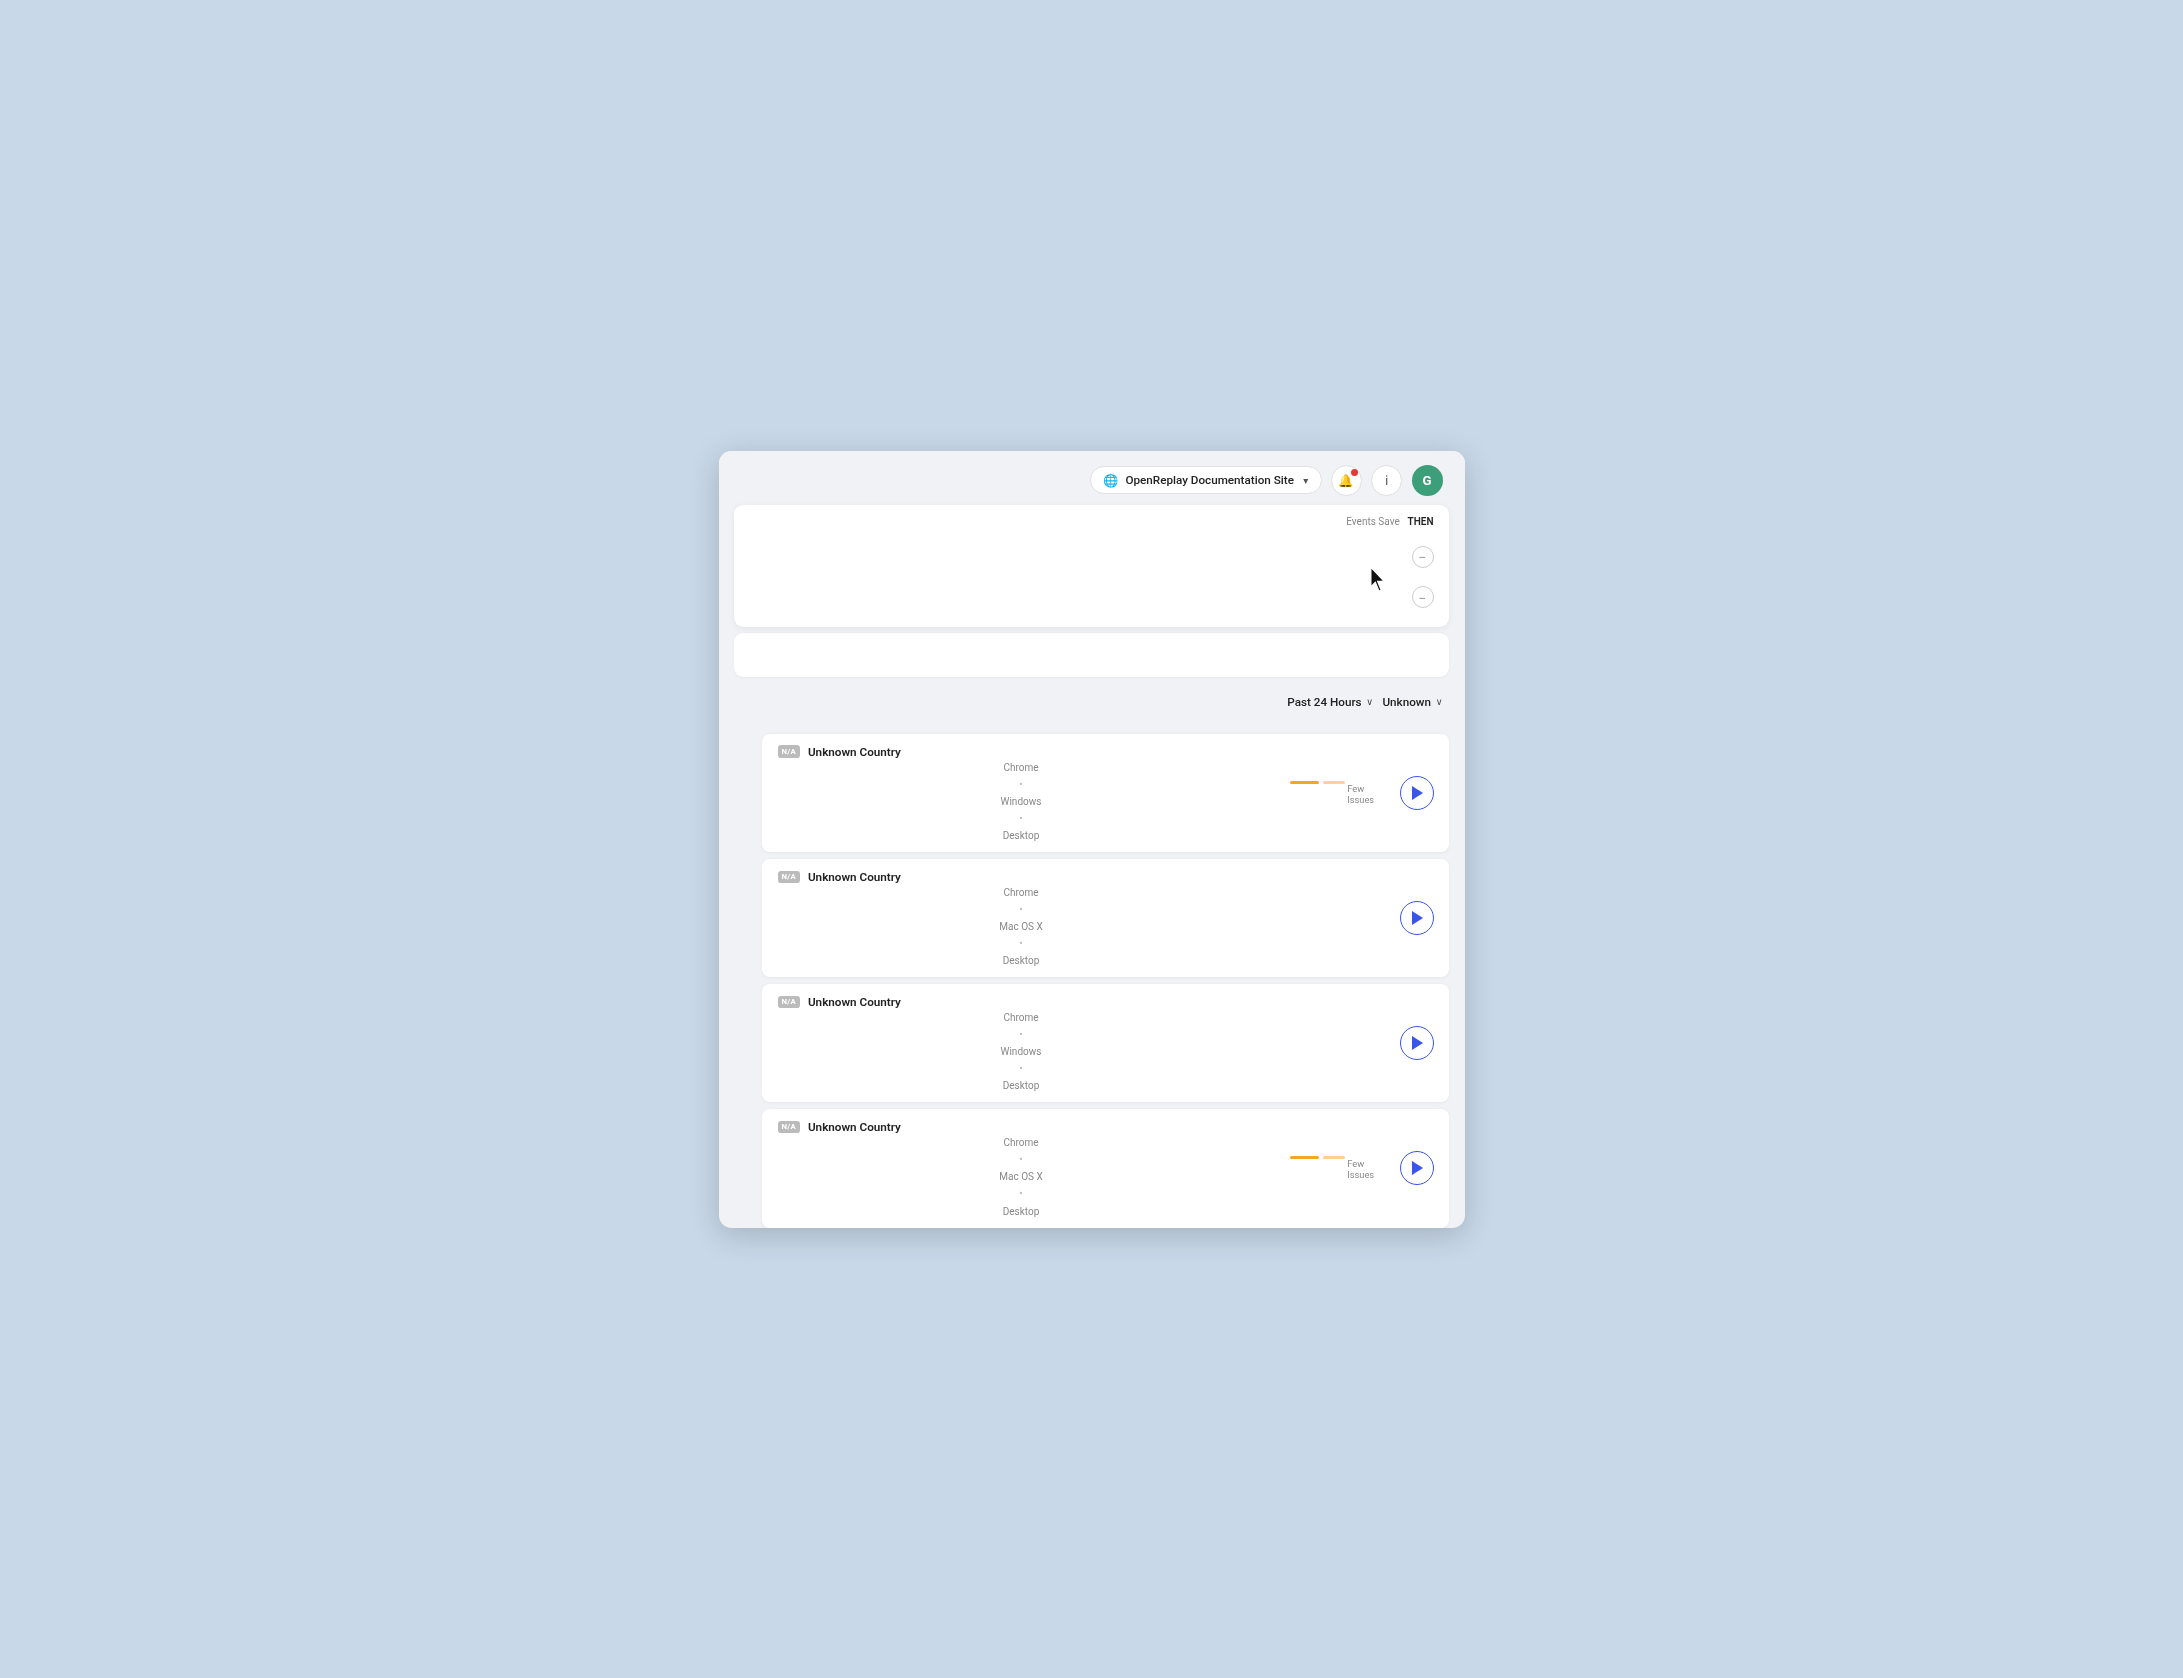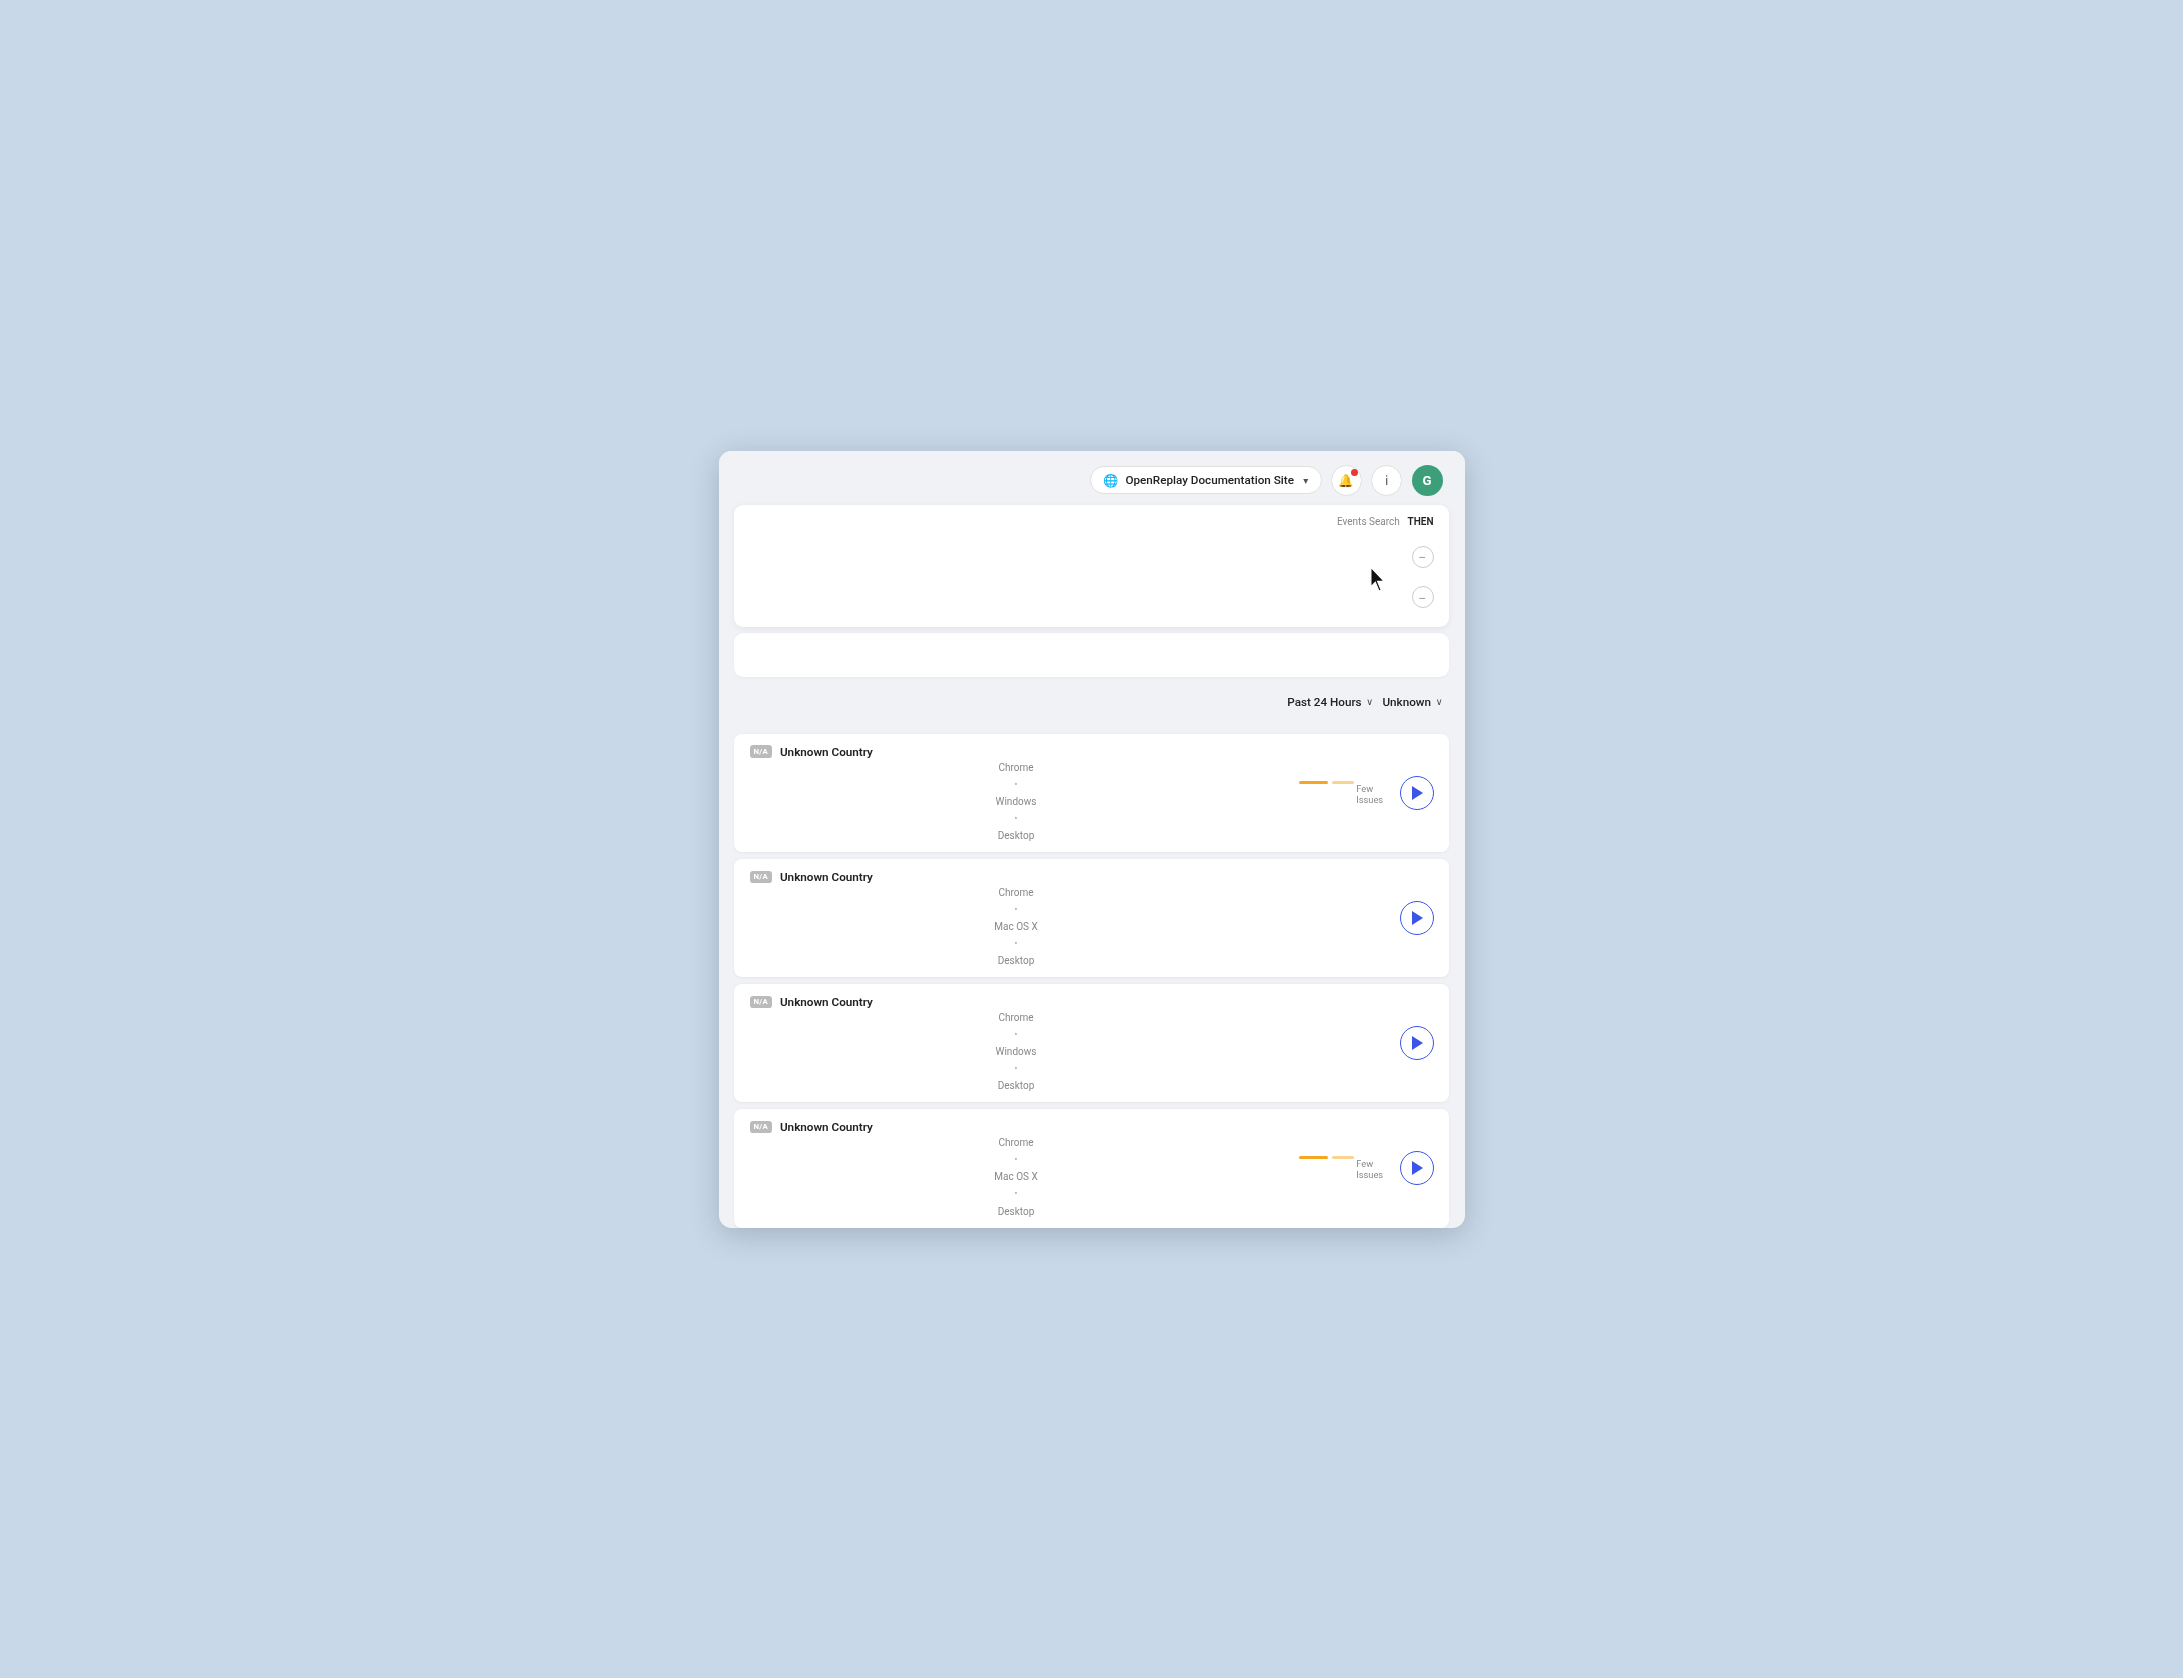--- a/index.html
+++ b/index.html
@@ -214,22 +214,23 @@
       padding: 0 15.5px;
       flex: 1;
     }
     .session-item {
       background: #fff;
       border-radius: 7.8px;
       padding: 11px 15.5px;
       margin-bottom: 6.2px;
       display: flex;
       align-items: center;
-      gap: 16px;
+      gap: 25px;
       box-shadow: 0 0.8px 3.1px rgba(0,0,0,0.05);
+      margin-left: 28px;
     }
     .session-info {
       flex: 1;
       display: flex;
       flex-direction: column;
       gap: 3.1px;
     }
     .session-title-row {
       display: flex;
       align-items: center;
@@ -335,21 +336,21 @@
       <span style="font-size:13.2px; color:#555;">ℹ</span>
     </div>
     <div class="avatar-btn">
       <span>G</span>
     </div>
   </div>
 
 
   <div class="filter-panel">
     <div class="events-order-row">
-      <span class="events-order-label">Events Search</span>
+      <span class="events-order-label">Events Save</span>
       <span class="events-order-value">THEN</span>
     </div>
     <div class="filter-row">
       <div class="empty-row" style="flex:1;"></div>
       <button class="remove-btn">
         <span>−</span>
       </button>
     </div>
     <div class="filter-row">
       <div style="flex:1;"></div>

